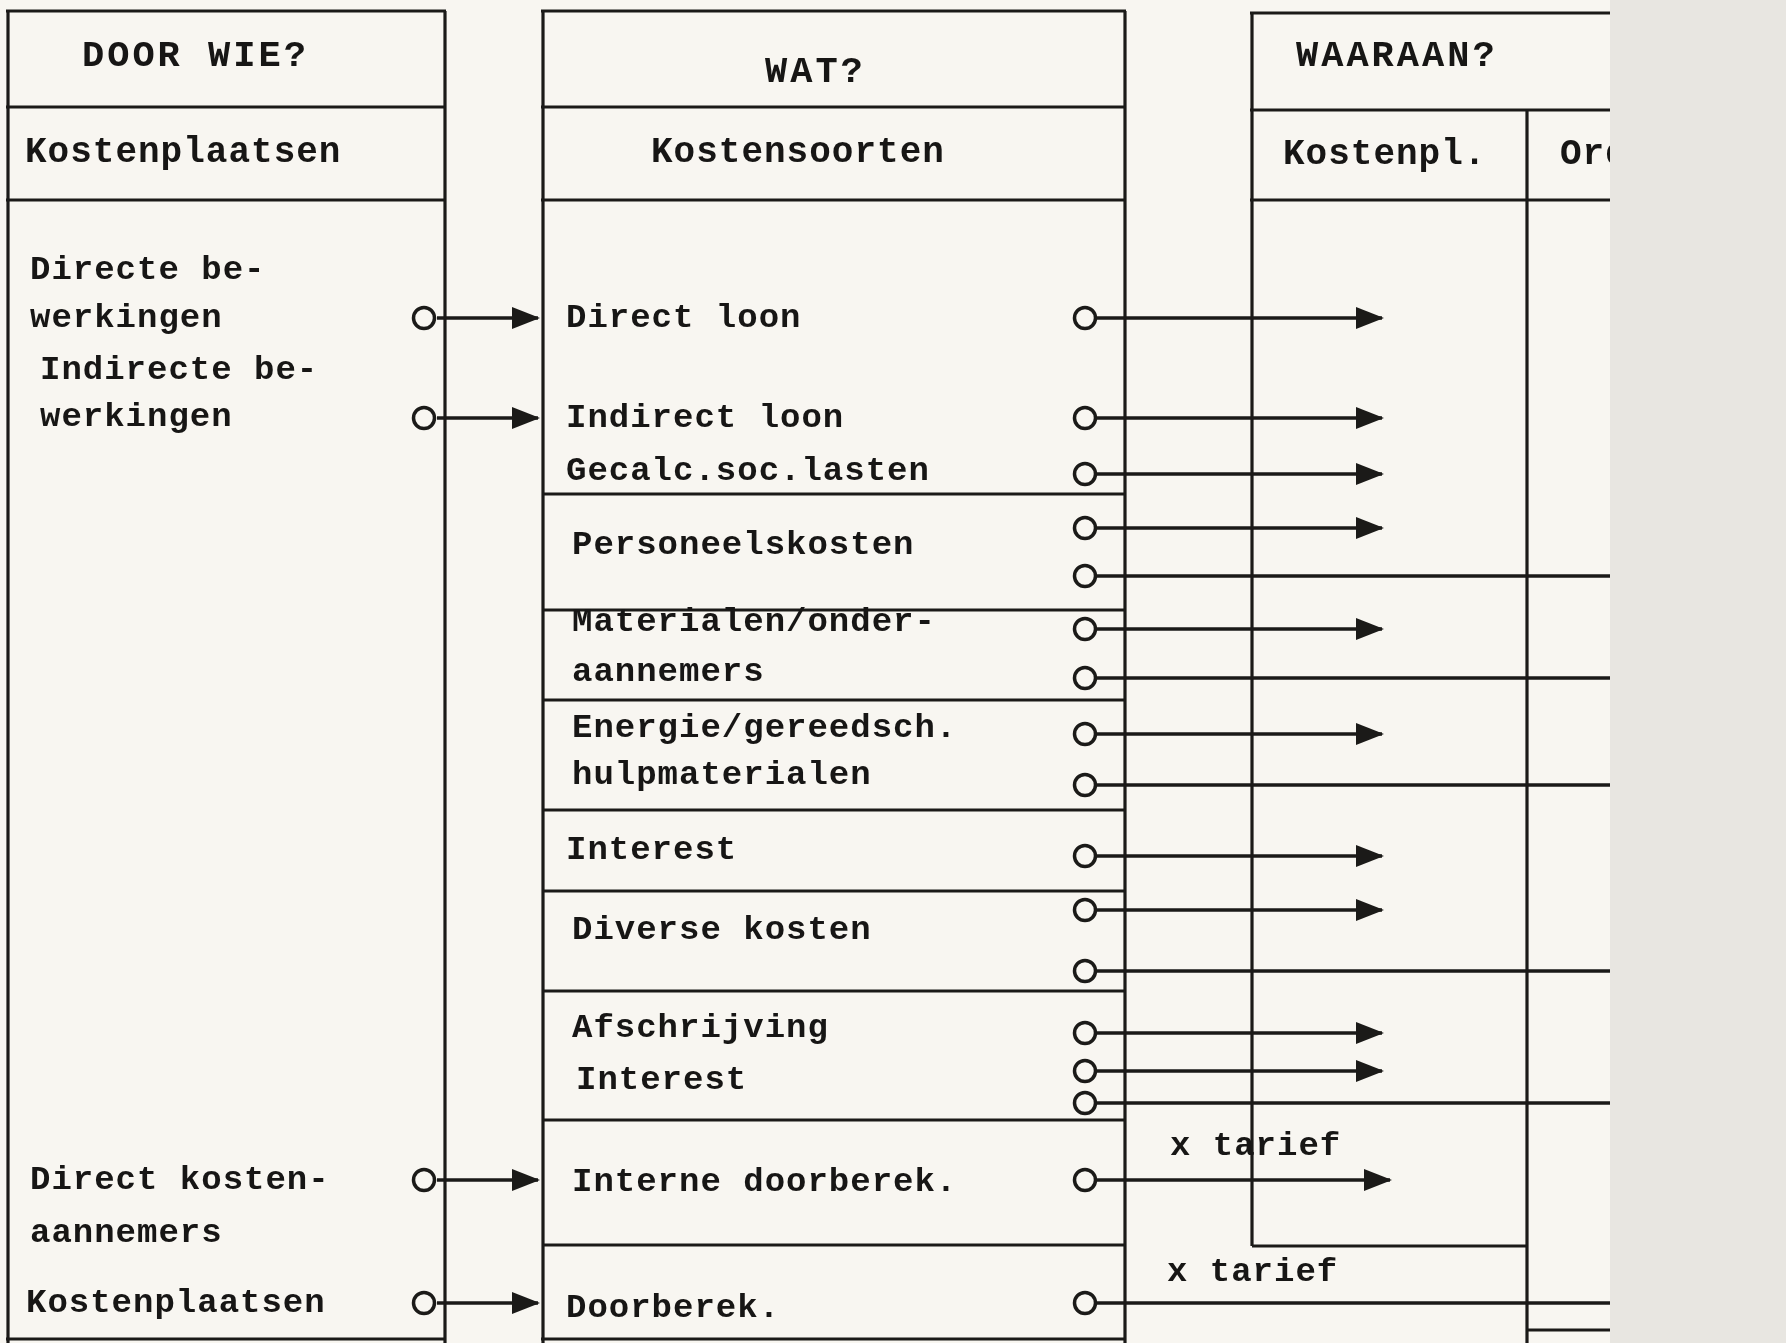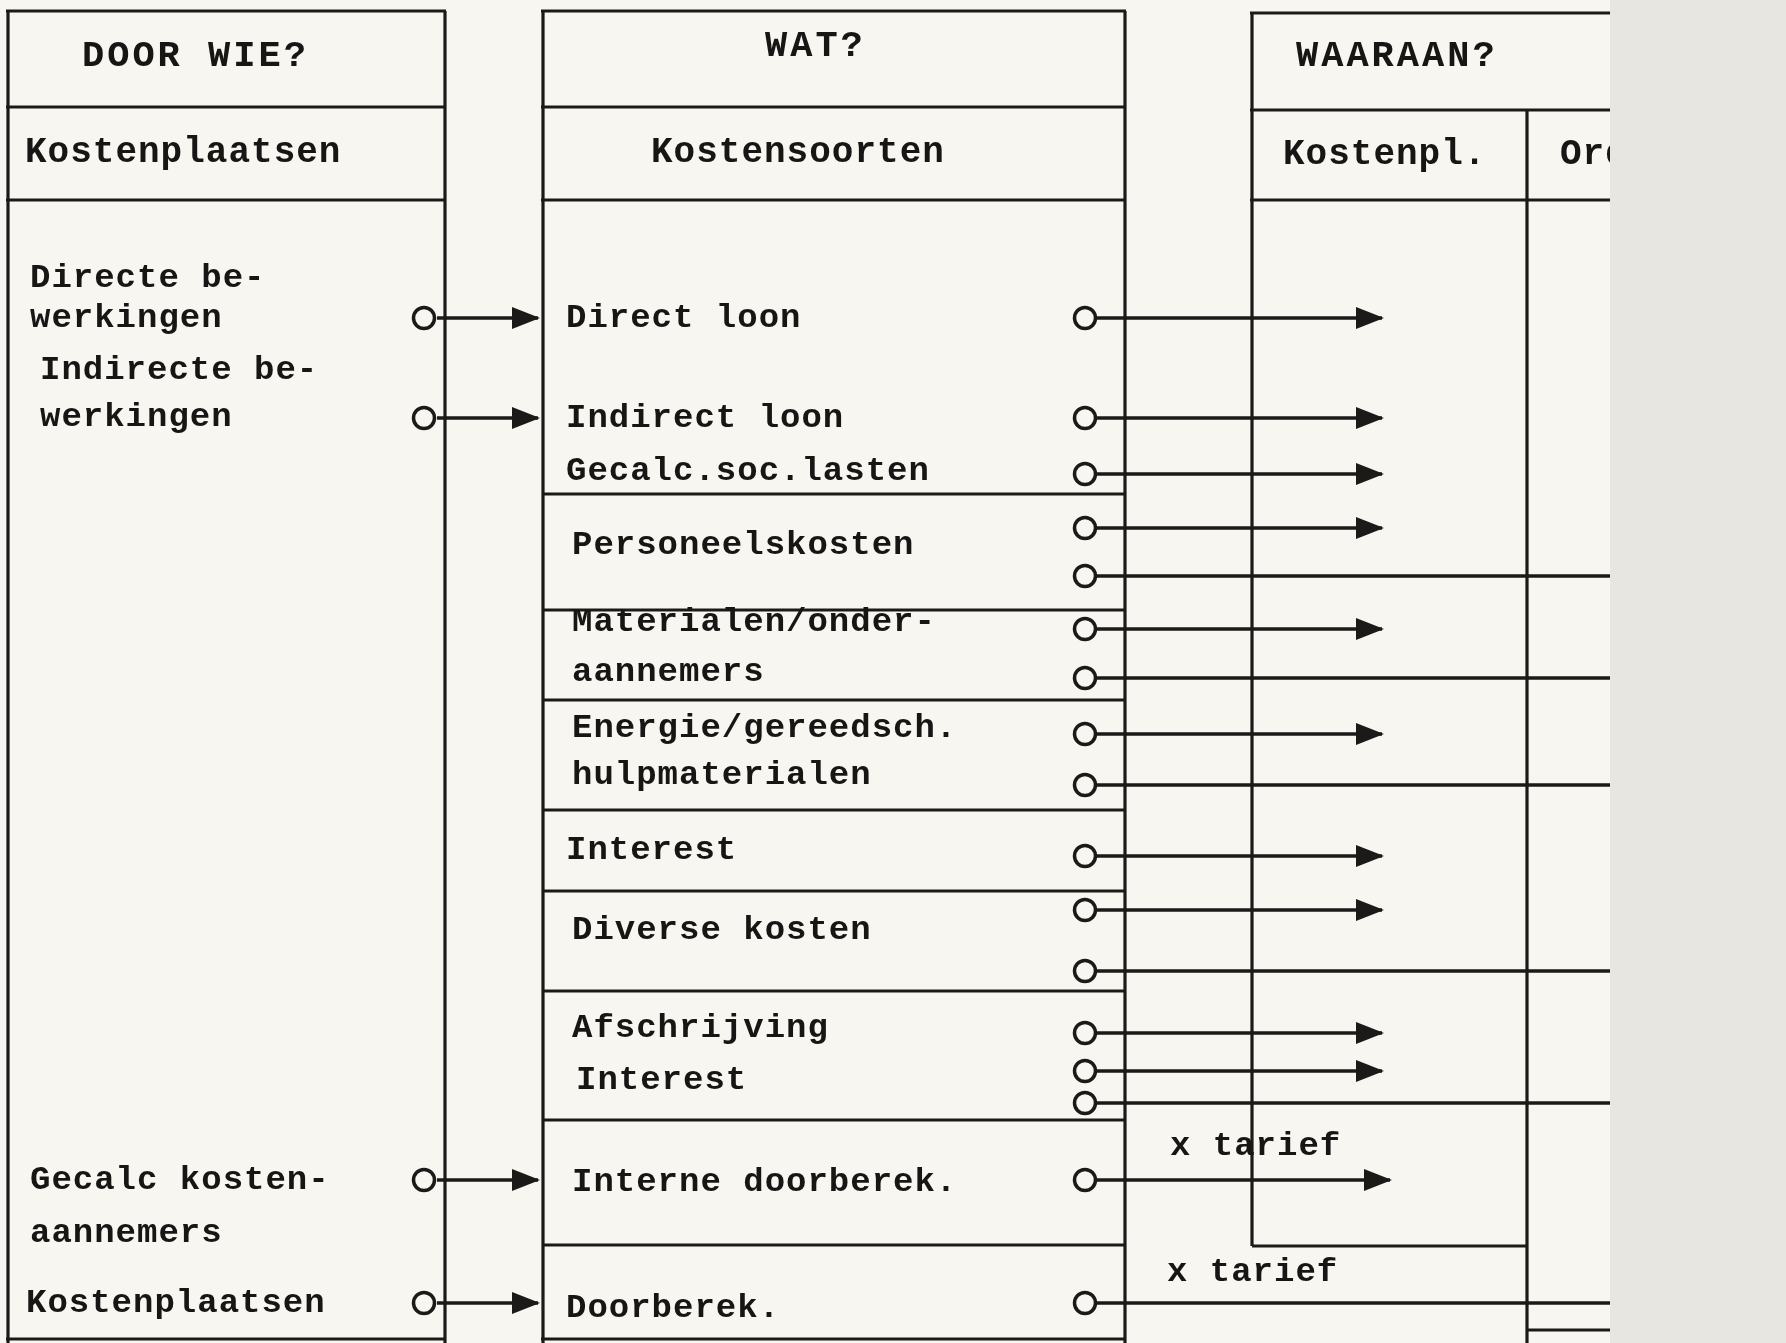--- a/index.html
+++ b/index.html
@@ -120,29 +120,29 @@
       <line x1="1097" y1="785" x2="1646" y2="785"></line>
       <line x1="1097" y1="971" x2="1646" y2="971"></line>
       <line x1="1097" y1="1103" x2="1646" y2="1103"></line>
       <line x1="1097" y1="1303" x2="1646" y2="1303"></line>
     </g>
   </svg>
 
   <div class="t h" style="left:82px;top:34px;">DOOR WIE?</div>
   <div class="t sh" style="left:25px;top:131px;">Kostenplaatsen</div>
 
-  <div class="t" style="left:30px;top:256px;">Directe be-</div>
+  <div class="t" style="left:30px;top:248px;">Directe be-</div>
   <div class="t" style="left:30px;top:296px;">werkingen</div>
   <div class="t" style="left:40px;top:348px;">Indirecte be-</div>
   <div class="t" style="left:40px;top:395px;">werkingen</div>
-  <div class="t" style="left:30px;top:1158px;">Gecalc kosten-</div>
+  <div class="t" style="left:30px;top:1158px;">Direct kosten-</div>
   <div class="t" style="left:30px;top:1211px;">aannemers</div>
   <div class="t" style="left:26px;top:1281px;">Kostenplaatsen</div>
 
-  <div class="t h" style="left:765px;top:24px;">WAT?</div>
+  <div class="t h" style="left:765px;top:50px;">WAT?</div>
   <div class="t sh" style="left:651px;top:131px;">Kostensoorten</div>
 
   <div class="t" style="left:566px;top:396px;">Indirect loon</div>
   <div class="t" style="left:566px;top:296px;">Direct loon</div>
   <div class="t" style="left:566px;top:449px;font-family:Liberation Mono, monospace;">Gecalc.soc.lasten</div>
   <div class="t" style="left:572px;top:523px;">Personeelskosten</div>
   <div class="t" style="left:572px;top:600px;">Materialen/onder-</div>
   <div class="t" style="left:572px;top:650px;">aannemers</div>
   <div class="t" style="left:572px;top:706px;">Energie/gereedsch.</div>
   <div class="t" style="left:572px;top:753px;">hulpmaterialen</div>

